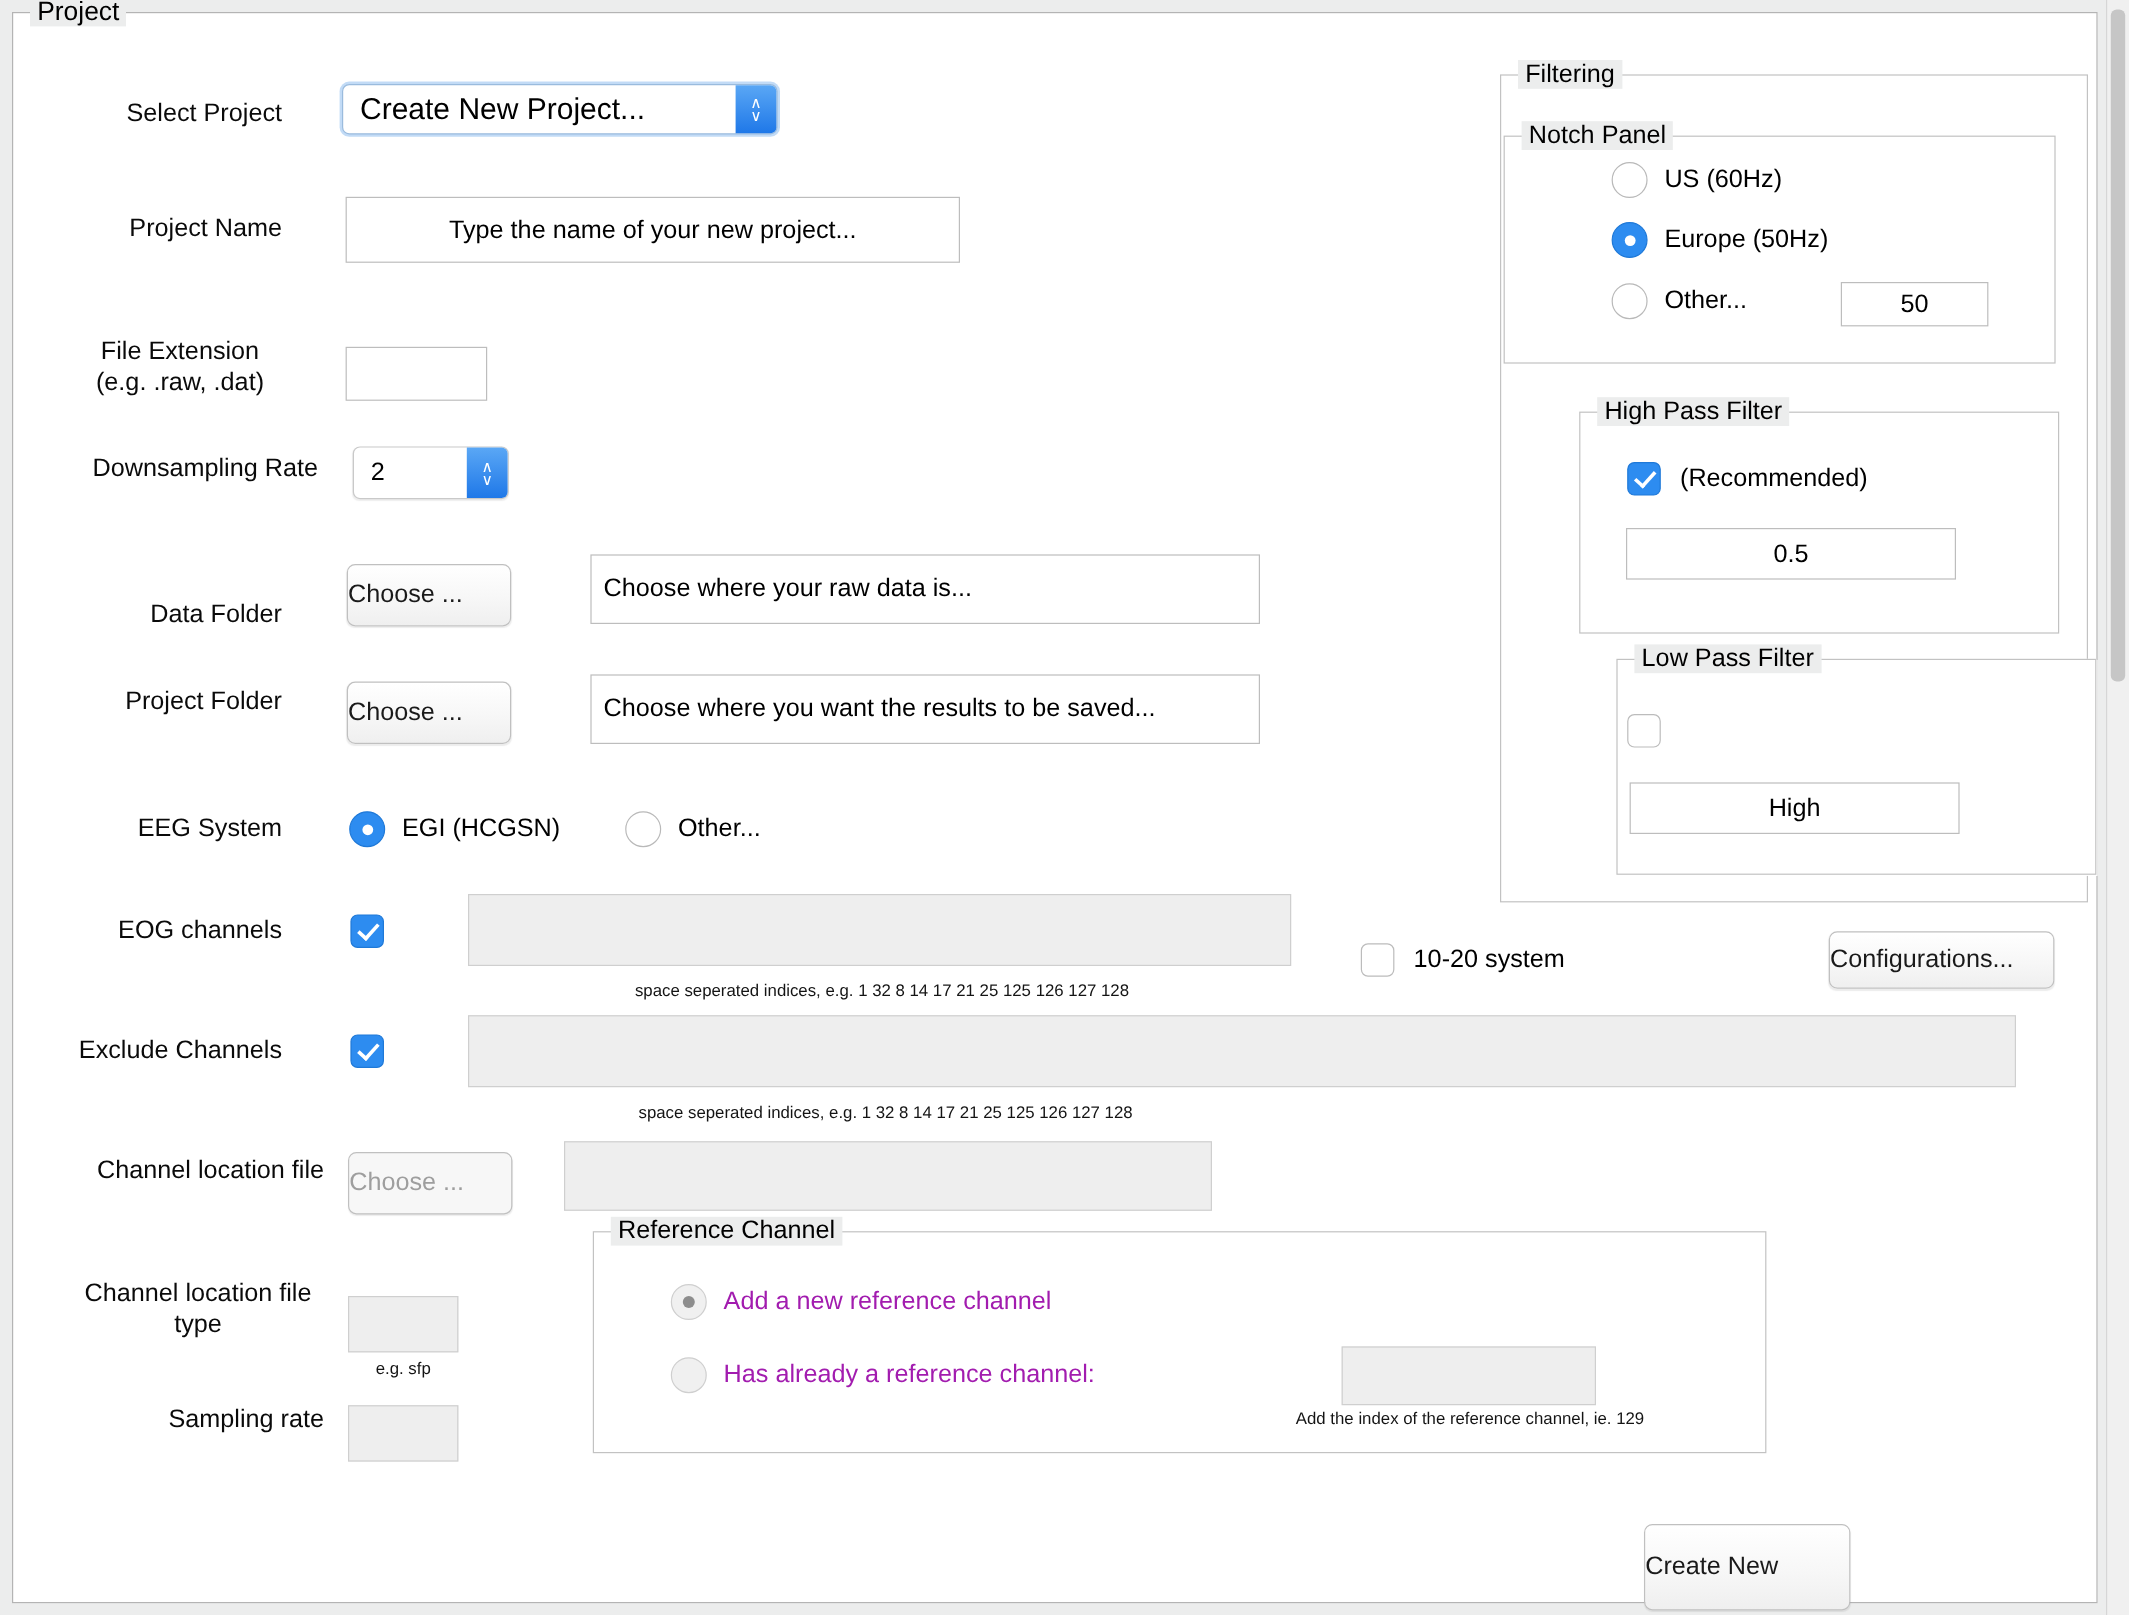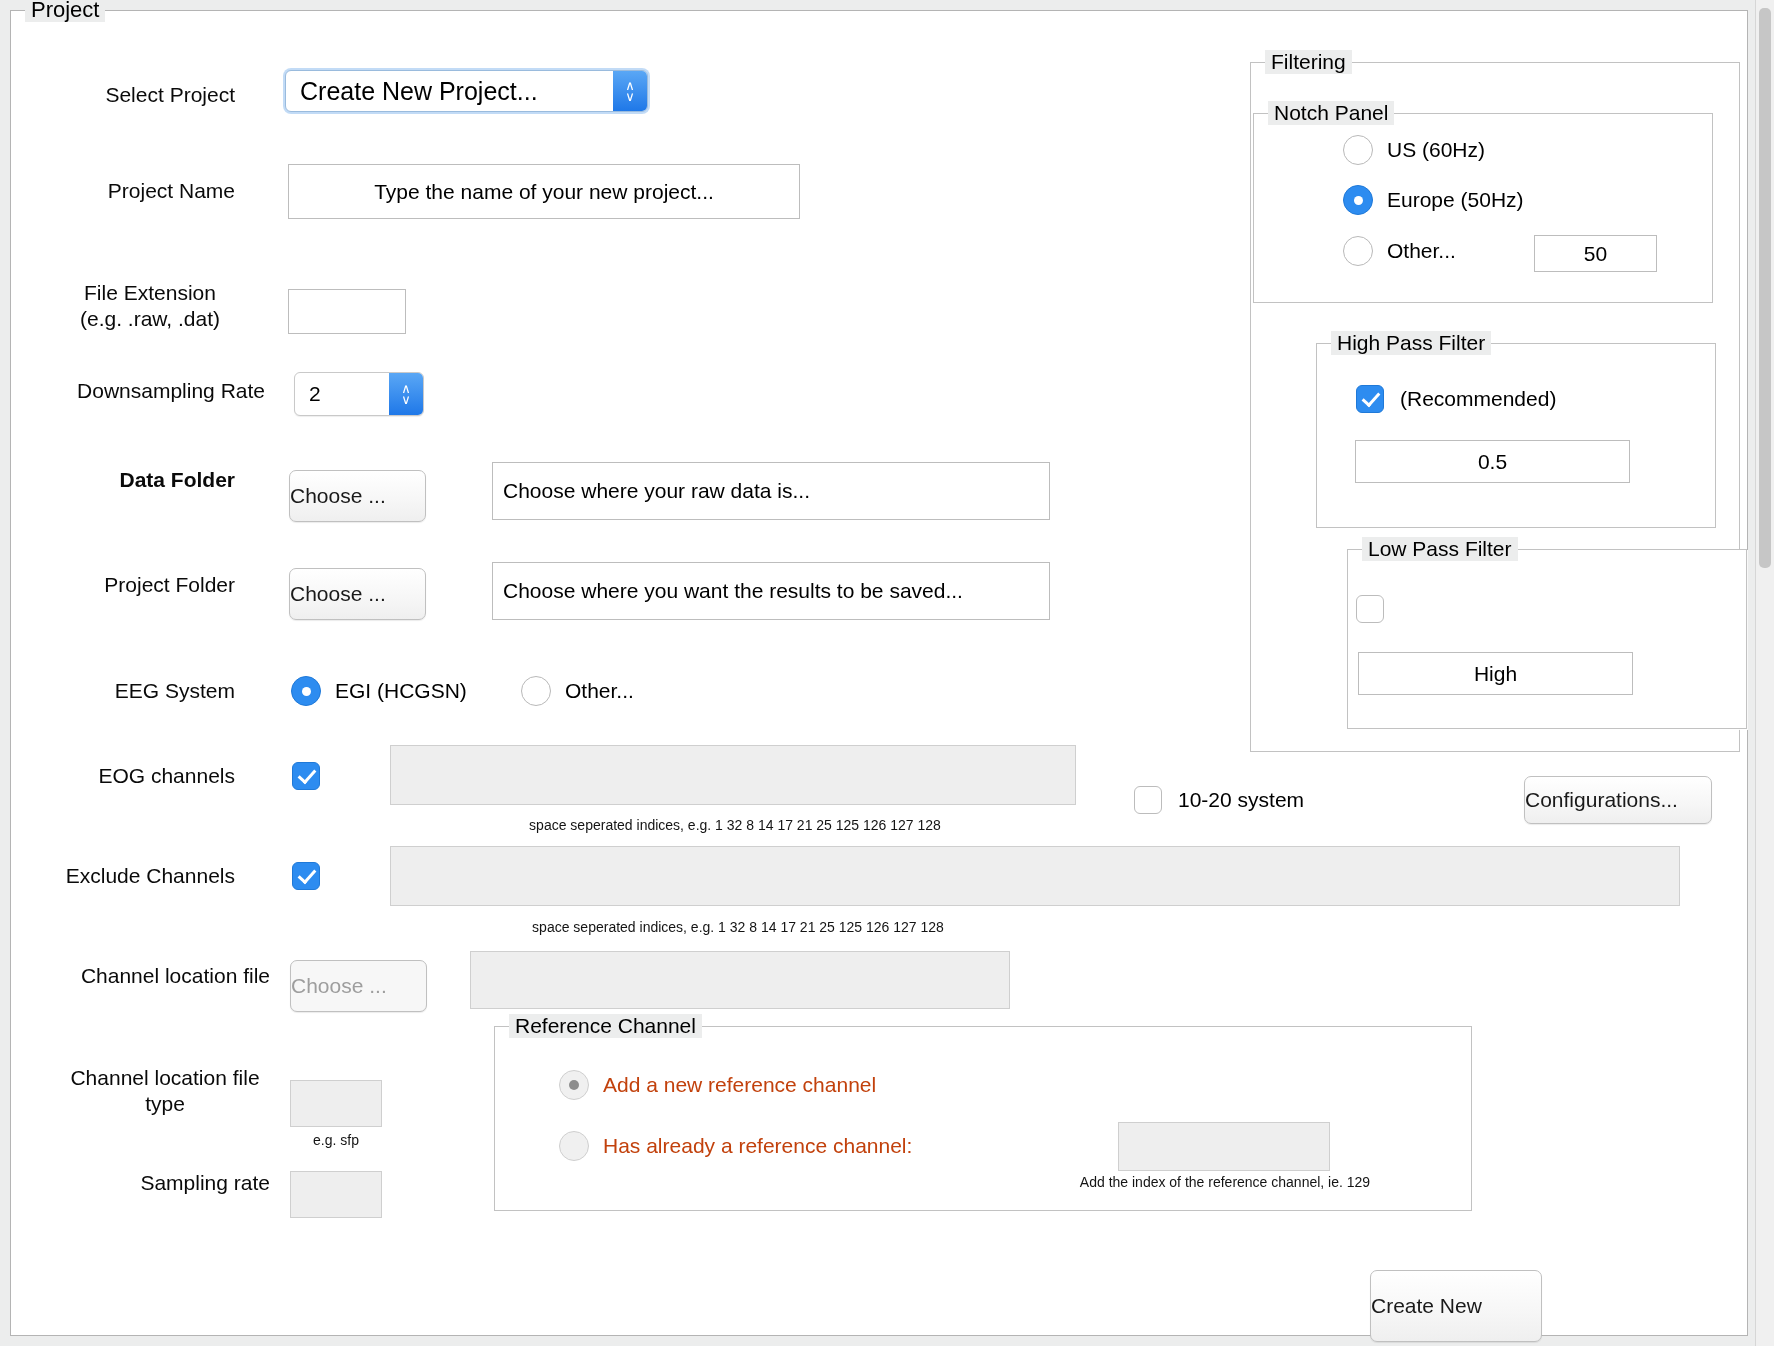--- a/index.html
+++ b/index.html
@@ -188,21 +188,21 @@
     width: 10px; height: 10px;
     margin: -5px 0 0 -5px;
     border-radius: 50%;
     background: #8d8d8d;
   }
   .radio-row .rl {
     font-size: 21px;
     margin-left: 14px;
     white-space: nowrap;
   }
-  .radio-row .rl.dim { color: #c2410c; text-align: right; }
+  .radio-row .rl.dim { color: #a21caf; text-align: right; }
 
   .cb-row { position: absolute; display: flex; align-items: center; }
   .cbox {
     width: 28px; height: 28px;
     border-radius: 6px;
     background: #fff;
     border: 1px solid #bcbcbc;
     box-sizing: border-box;
     flex: 0 0 auto;
     position: relative;
@@ -269,21 +269,21 @@
 
 <div class="lbl" style="left:20px; top:378px; width:245px;">Downsampling Rate</div>
 <div class="spinner" style="left:294px; top:372px; width:130px; height:44px;">
   <span class="sv">2</span>
   <span class="arrows">
     <span>∧</span>
     <span>∨</span>
   </span>
 </div>
 
-<div class="lbl" style="left:30px; top:467px; width:205px;font-weight:bold;">Data Folder</div>
+<div class="lbl" style="left:30px; top:499px; width:205px;">Data Folder</div>
 <div class="btn" style="left:289px; top:470px; width:137px; height:52px;">
   <span>Choose ...</span>
 </div>
 <div class="field" style="left:492px; top:462px; width:558px; height:58px;">
   <span>Choose where your raw data is...</span>
 </div>
 
 <div class="lbl" style="left:30px; top:572px; width:205px;">Project Folder</div>
 <div class="btn" style="left:289px; top:568px; width:137px; height:52px;">
   <span>Choose ...</span>

